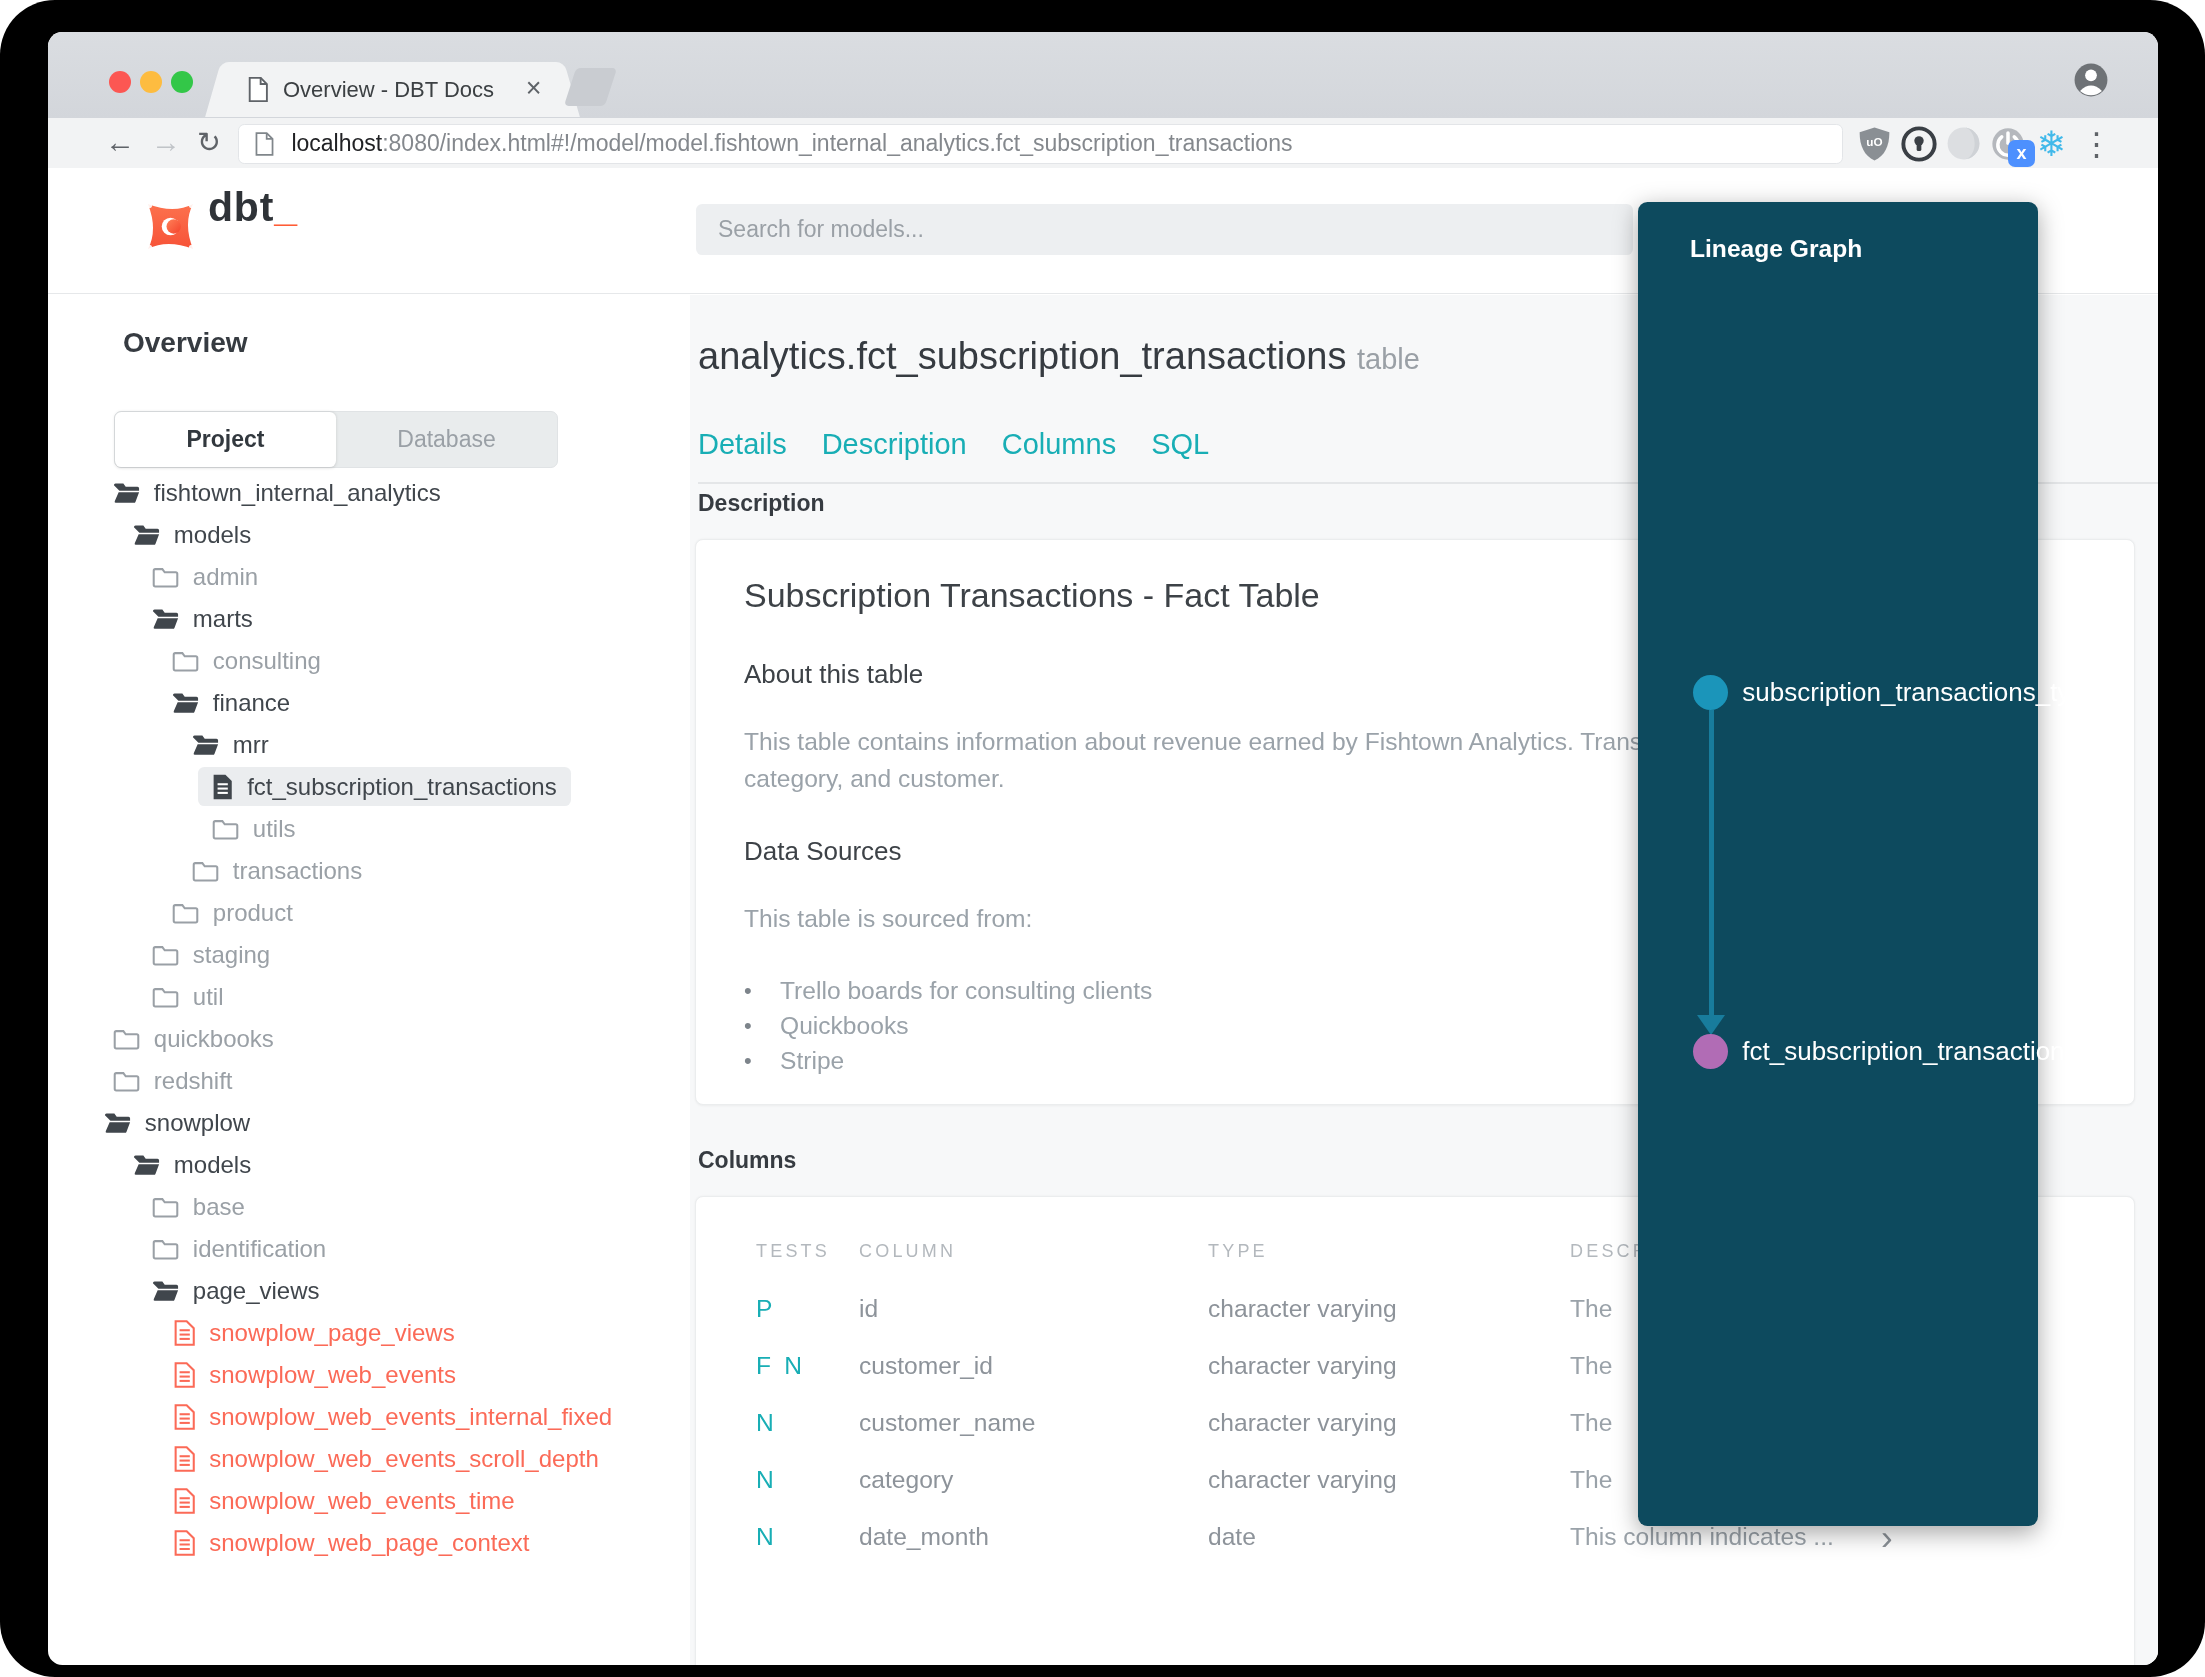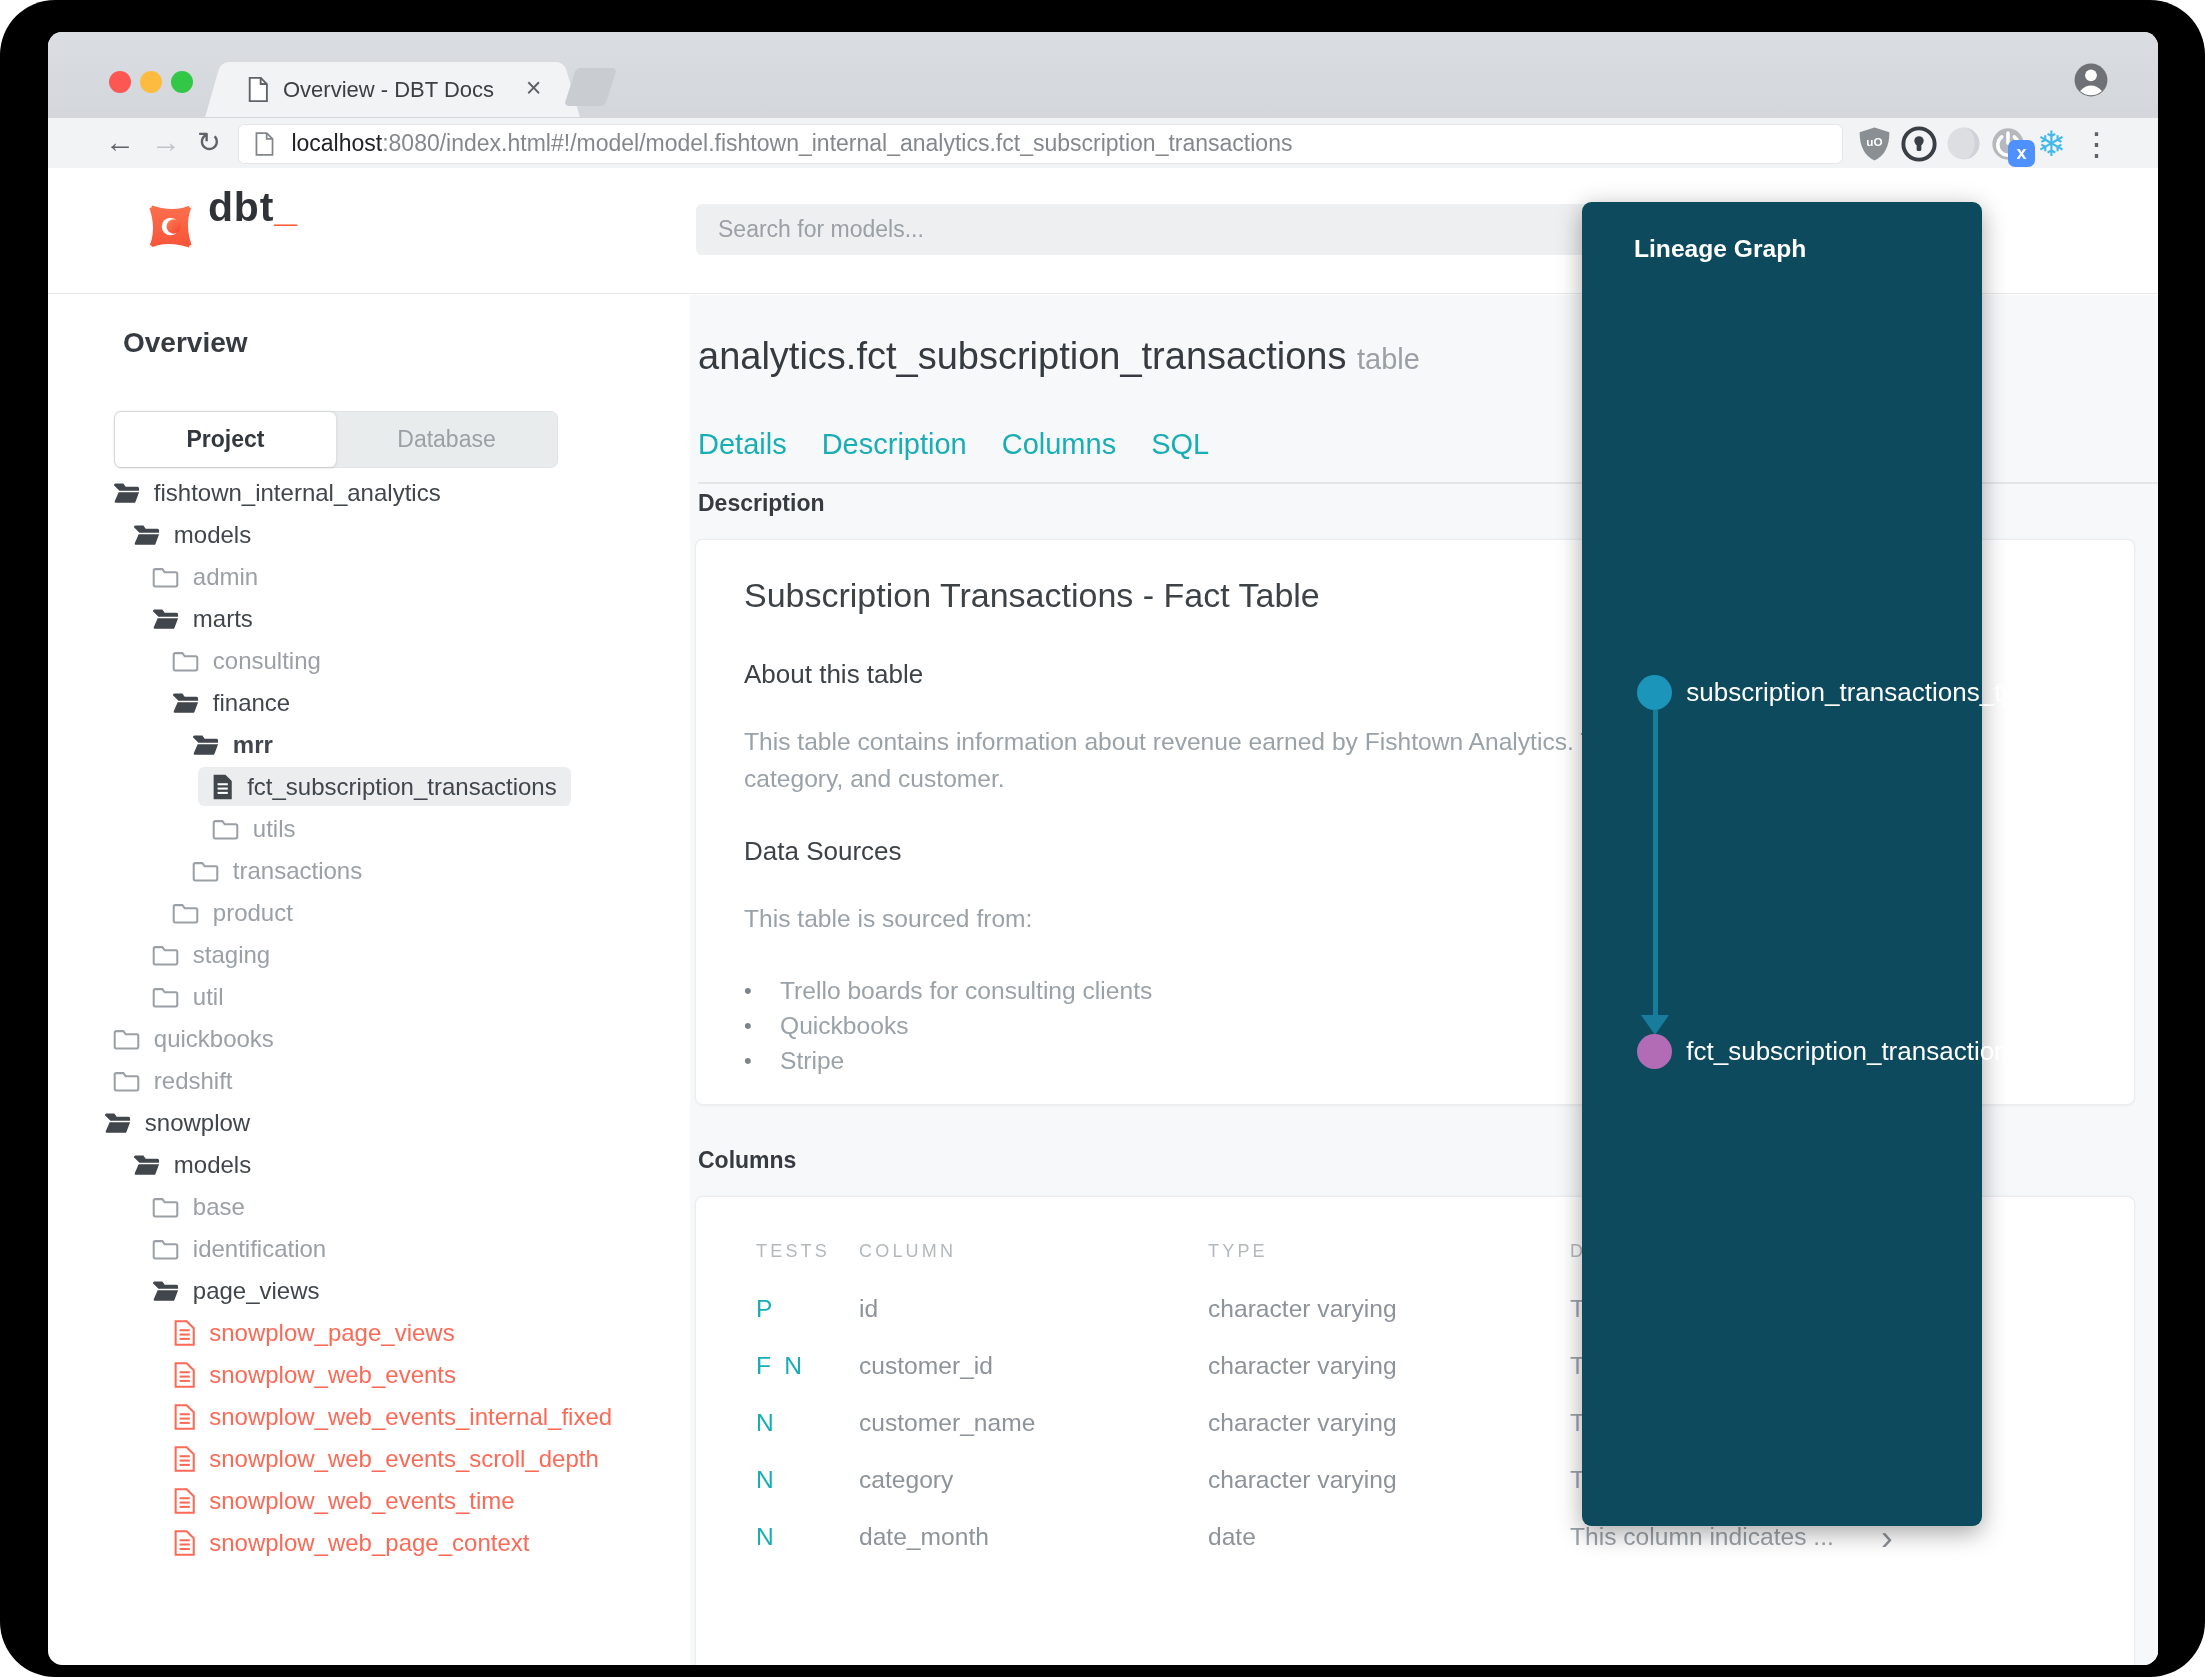--- a/index.html
+++ b/index.html
@@ -100,21 +100,21 @@
   .th.item-3{left:874px;}
   #rows{position:absolute;left:0;top:83px;width:100%;}
   .trow{position:relative;height:57px;}
   .td{position:absolute;top:0;height:57px;line-height:57px;font-size:24.6px;white-space:nowrap;}
   .td.tests{left:60px;color:#18aeb5;word-spacing:6.3px;}
   .td.col{left:163px;color:#8d939a;}
   .td.typ{left:512px;color:#8d939a;}
   .td.dsc{left:874px;color:#9aa2a9;}
   .td.chev{left:1185px;color:#8b9197;font-size:35px;}
   
-  .panel{position:absolute;left:1534px;top:170px;width:400px;height:1324px;background:#0d4a5e;border-radius:9.5px;box-shadow:0 6.3px 24px rgba(0,0,0,.35);z-index:50;}
+  .panel{position:absolute;left:1590px;top:170px;width:400px;height:1324px;background:#0d4a5e;border-radius:9.5px;box-shadow:0 6.3px 24px rgba(0,0,0,.35);z-index:50;}
   .panel-title{position:absolute;left:52px;top:33px;font-size:24.6px;font-weight:bold;color:#fff;}
   .fullscreen{position:absolute;left:440px;top:32px;width:33px;height:33px;}
   .lineage-node{position:absolute;left:55px;display:flex;align-items:center;gap:14.3px;}
   .lineage-node.item-0{top:473px;}
   .lineage-node.item-1{top:832px;}
   .node-dot{width:35px;height:35px;border-radius:50%;}
   .node-label{font-size:26px;color:#fff;white-space:nowrap;}
   .edge-line{position:absolute;left:71px;top:508px;width:4.8px;height:308px;background:#187c9c;}
   .edge-arrow{position:absolute;left:59px;top:813px;width:0;height:0;border-left:14.3px solid transparent;border-right:14.3px solid transparent;border-top:20.6px solid #187c9c;}
   .panel-close{position:absolute;left:441px;top:1251px;font-size:33px;color:#fff;line-height:1;}
@@ -298,21 +298,21 @@
             <svg width="27" height="22" viewBox="0 0 34 28">
               <path d="M1 4 q0-2 2-2 h10 l3 4 h15 q2 0 2 2 v3 h-25 z" fill="currentColor"></path>
               <path d="M7 13 h26 l-4.5 12 q-.5 1.5 -2 1.5 h-23 q-2 0 -1.5-2 z" fill="currentColor"></path>
             </svg>
           </span>
 
           <span class="tlabel">finance</span>
         </span>
       </div>
 
-      <div class="tree-item item-6 tone-dark icon-folder-open sel-false" style="padding-left: 130px; font-weight: bold;">
+      <div class="tree-item item-6 tone-dark icon-folder-open sel-false" style="padding-left: 130px;">
         <span class="row-inner">
           <span class="ticon i-folder-open">
             <svg width="27" height="22" viewBox="0 0 34 28">
               <path d="M1 4 q0-2 2-2 h10 l3 4 h15 q2 0 2 2 v3 h-25 z" fill="currentColor"></path>
               <path d="M7 13 h26 l-4.5 12 q-.5 1.5 -2 1.5 h-23 q-2 0 -1.5-2 z" fill="currentColor"></path>
             </svg>
           </span>
 
           <span class="tlabel">mrr</span>
         </span>

